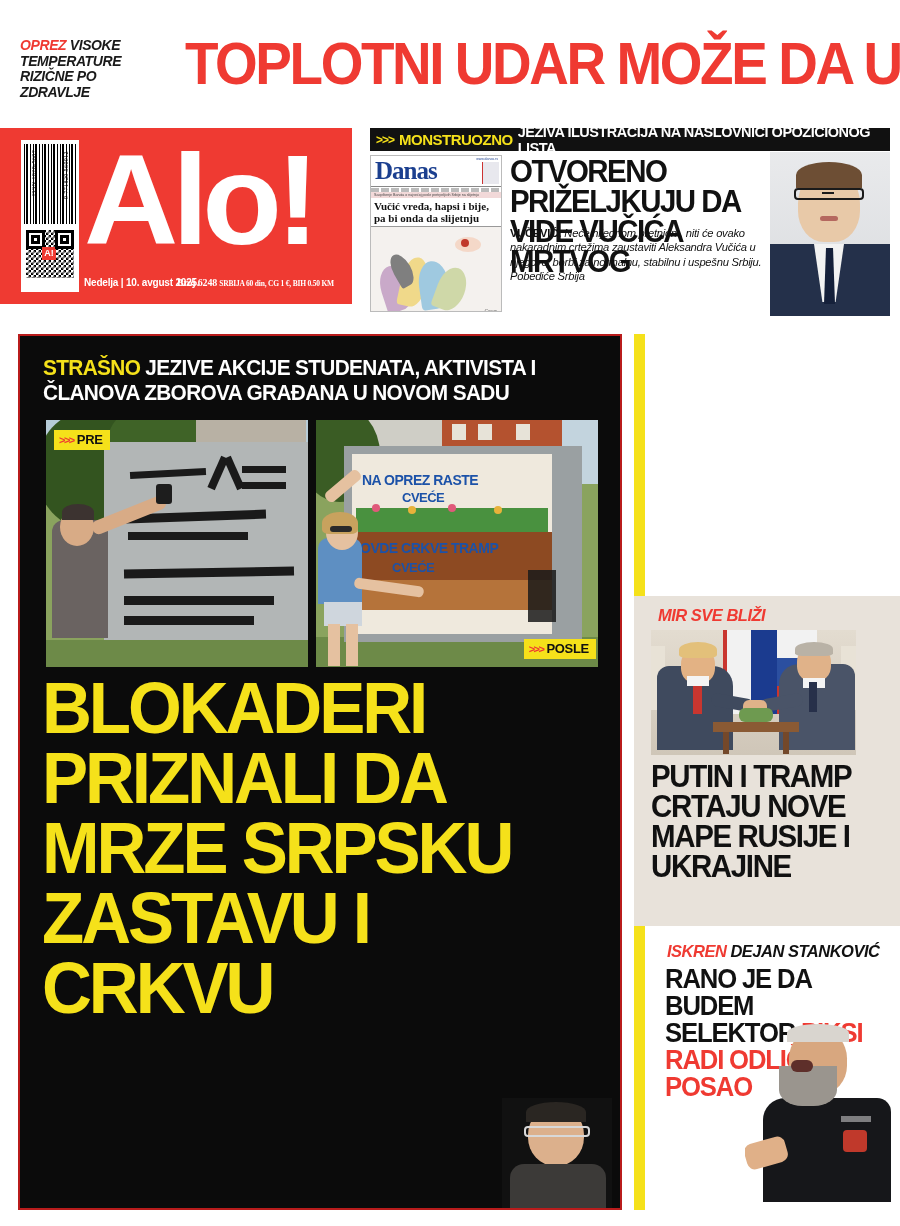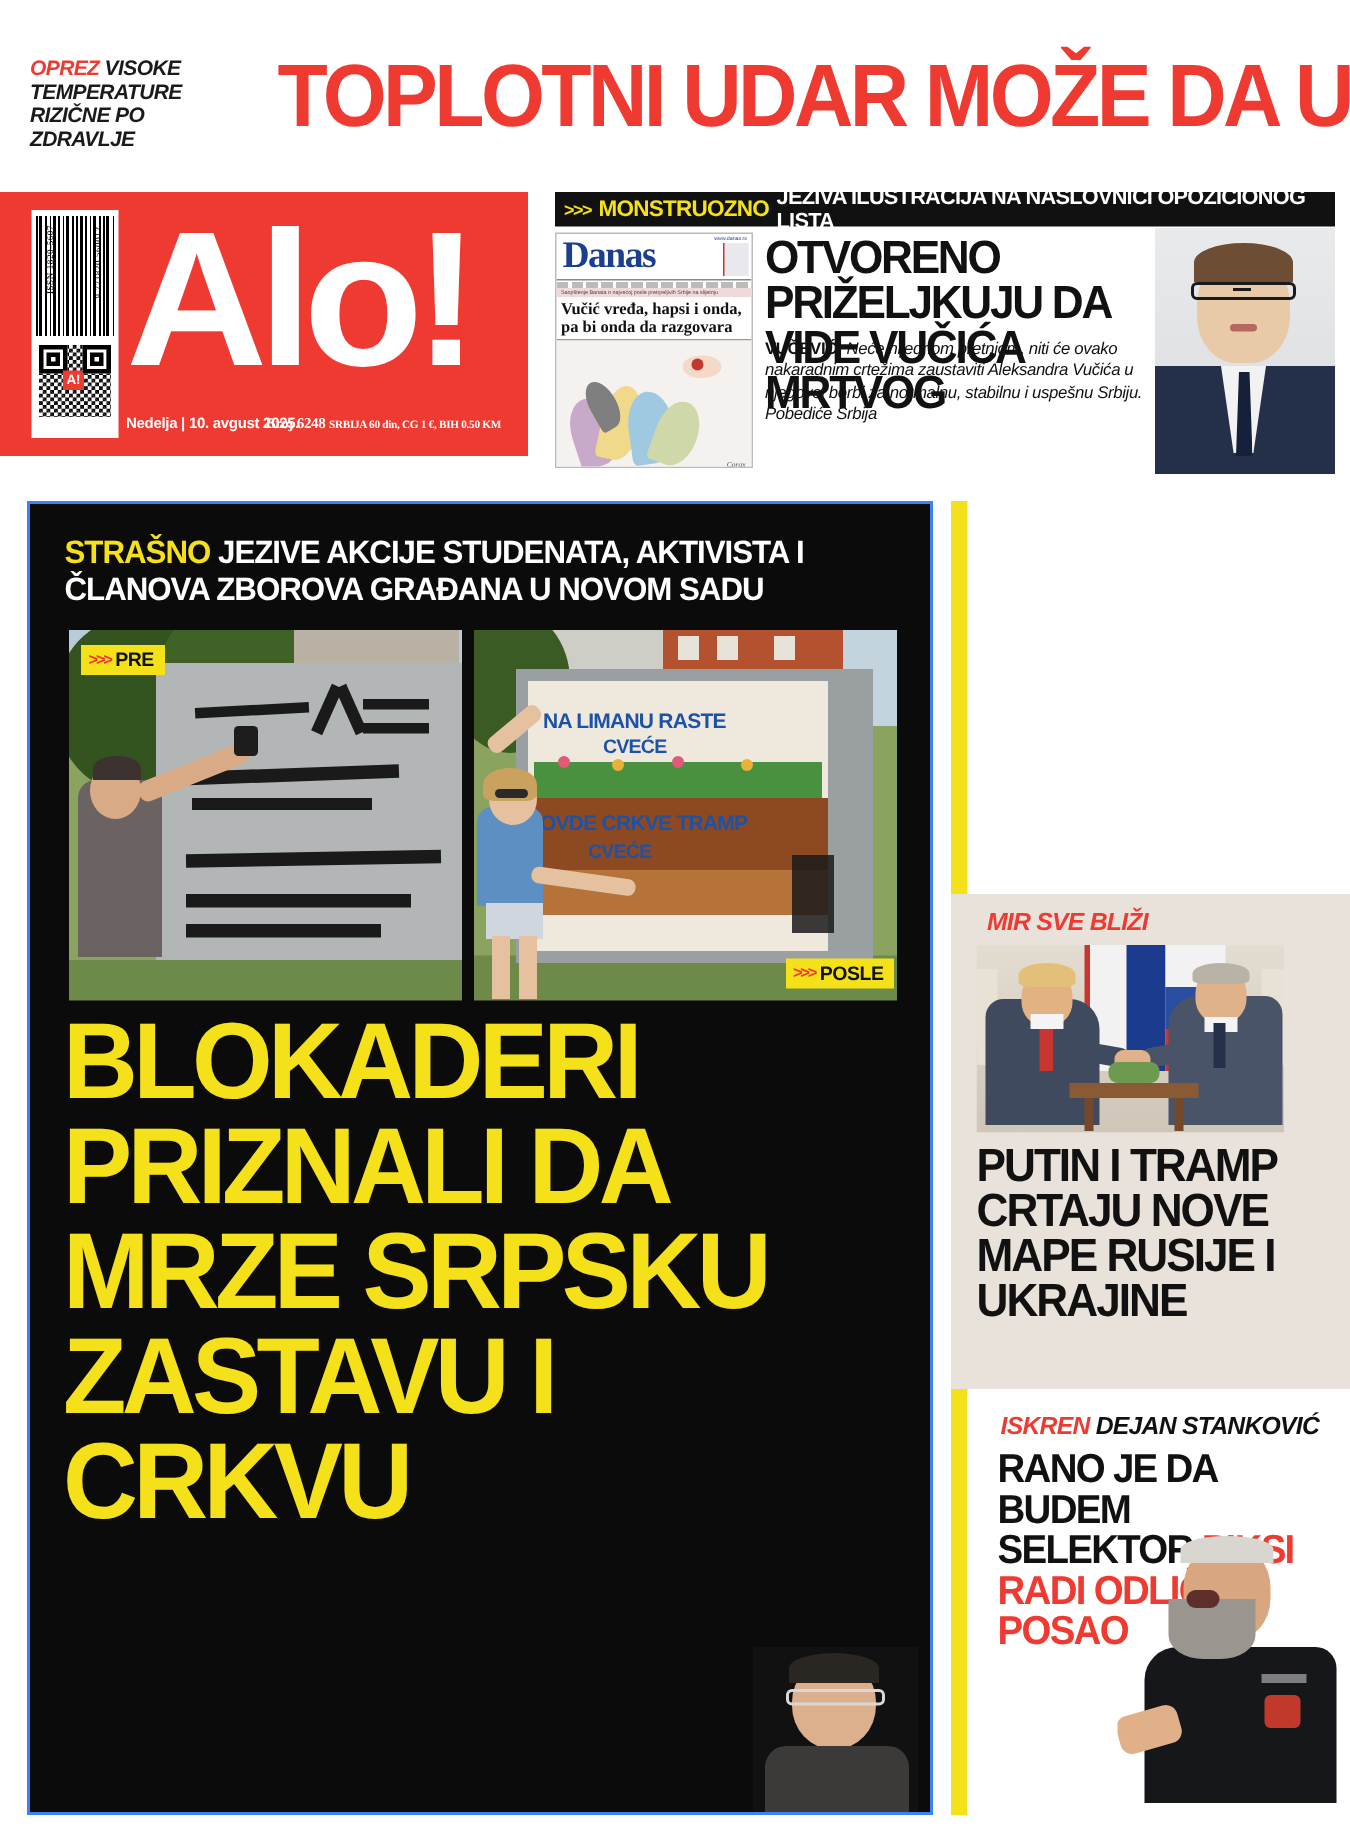--- a/index.html
+++ b/index.html
@@ -80,21 +80,21 @@
   .teaser-head{position:absolute;left:148px;top:29px;width:290px;
     color:#111;font-weight:bold;font-size:31px;line-height:30px;letter-spacing:-1.6px;
     text-transform:uppercase;transform:scaleX(0.95);transform-origin:left top;}
   .teaser-body{position:absolute;left:148px;top:98px;width:262px;
     font-size:11.2px;line-height:14.4px;font-style:italic;color:#111;letter-spacing:-0.25px;}
   .teaser-body b{font-style:normal;font-weight:bold;}
   .vucic-photo{position:absolute;right:0;top:24px;width:120px;height:164px;overflow:hidden;}
 
   
   .mainbox{position:absolute;left:18px;top:334px;width:604px;height:876px;
-    background:#0b0b0b;border:2px solid #3b82f6;box-sizing:border-box;overflow:hidden;}
+    background:#0b0b0b;border:2px solid #b91c1c;box-sizing:border-box;overflow:hidden;}
   .main-kicker{position:absolute;left:23px;top:20px;width:560px;
     color:#fff;font-weight:bold;font-size:21.5px;line-height:25px;letter-spacing:-0.7px;
     text-transform:uppercase;transform:scaleX(0.97);transform-origin:left top;}
   .main-kicker .hl{color:#f5e11a;}
   .photos{position:absolute;left:26px;top:84px;width:552px;height:247px;display:flex;gap:8px;}
   .photo{position:relative;overflow:hidden;}
   .p1{width:262px;height:247px;}
   .p2{width:282px;height:247px;}
   .tag{position:absolute;background:#f5e11a;color:#111;font-weight:bold;font-size:13px;
     padding:2px 7px 3px 5px;letter-spacing:-0.3px;display:flex;align-items:center;gap:3px;}
@@ -190,21 +190,21 @@
     </div>
 
     <div class="danas">
       <div class="danas-top">
         <div class="danas-logo">Danas</div>
         <div class="danas-url">www.danas.rs</div>
         <div class="danas-redbox"></div>
       </div>
       <div class="danas-rule"></div>
       <div class="danas-sub">Saopštenje Banata o najvećoj posle pretrpeljivih Srbije na slijetnju</div>
-      <div class="danas-head">Vučić vređa, hapsi i onda, pa bi onda da razgovara</div>
+      <div class="danas-head">Vučić vređa, hapsi i bije, pa bi onda da slijetnju</div>
       <div class="danas-art">
         <div class="blob" style="left:10px;top:38px;width:30px;height:46px;background:#c9a9c9;transform:rotate(-18deg);"></div>
         <div class="blob" style="left:30px;top:30px;width:26px;height:50px;background:#f0d98a;transform:rotate(12deg);"></div>
         <div class="blob" style="left:48px;top:34px;width:30px;height:48px;background:#9fc9e0;transform:rotate(-8deg);"></div>
         <div class="blob" style="left:66px;top:40px;width:28px;height:44px;background:#cfd8a8;transform:rotate(20deg);"></div>
         <div class="blob" style="left:22px;top:26px;width:18px;height:34px;background:#7f7f7f;transform:rotate(-30deg);"></div>
         <div class="blob" style="left:84px;top:10px;width:26px;height:15px;background:#f4d8c8;border-radius:50%;"></div>
         <div class="blob" style="left:90px;top:12px;width:8px;height:8px;background:#c0392b;border-radius:50%;"></div>
         <div class="danas-sig">Corax</div>
       </div>
@@ -275,21 +275,21 @@
           <div class="bld" style="left:40px;top:0;width:86px;height:34px;background:#cfcec6;"></div>
           <div class="bld" style="left:126px;top:0;width:120px;height:34px;background:#b4522f;"></div>
           <div style="position:absolute;left:136px;top:4px;width:14px;height:16px;background:#e7e3d8;"></div>
           <div style="position:absolute;left:162px;top:4px;width:14px;height:16px;background:#e7e3d8;"></div>
           <div style="position:absolute;left:200px;top:4px;width:14px;height:16px;background:#e7e3d8;"></div>
           <div class="tree" style="left:-16px;top:-14px;width:80px;height:96px;background:#3a5c24;"></div>
           <div class="grass" style="height:12%;background:#6d8a48;"></div>
 
           <div style="position:absolute;left:28px;top:26px;width:238px;height:196px;background:#9aa0a2;"></div>
           <div class="mural" style="left:36px;top:34px;width:200px;height:180px;"></div>
-          <div class="murtxt" style="left:46px;top:52px;font-size:14px;">NA LIMANU RASTE</div>
+          <div class="murtxt" style="left:46px;top:52px;font-size:14px;">NA OPREZ RASTE</div>
           <div class="murtxt" style="left:86px;top:70px;font-size:13px;">CVEĆE</div>
           <div class="flow" style="left:40px;top:88px;width:192px;height:24px;background:#49913f;"></div>
           <div style="position:absolute;left:56px;top:84px;width:8px;height:8px;background:#e05a7a;border-radius:50%;"></div>
           <div style="position:absolute;left:92px;top:86px;width:8px;height:8px;background:#e8b23a;border-radius:50%;"></div>
           <div style="position:absolute;left:132px;top:84px;width:8px;height:8px;background:#e05a7a;border-radius:50%;"></div>
           <div style="position:absolute;left:178px;top:86px;width:8px;height:8px;background:#e8b23a;border-radius:50%;"></div>
           <div class="soil" style="left:36px;top:112px;width:200px;height:48px;background:#8d4a22;"></div>
           <div class="murtxt" style="left:44px;top:120px;font-size:14px;">OVDE CRKVE TRAMP</div>
           <div class="murtxt" style="left:76px;top:140px;font-size:13px;">CVEĆE</div>
           <div class="soil" style="left:36px;top:160px;width:200px;height:30px;background:#b5733a;"></div>

